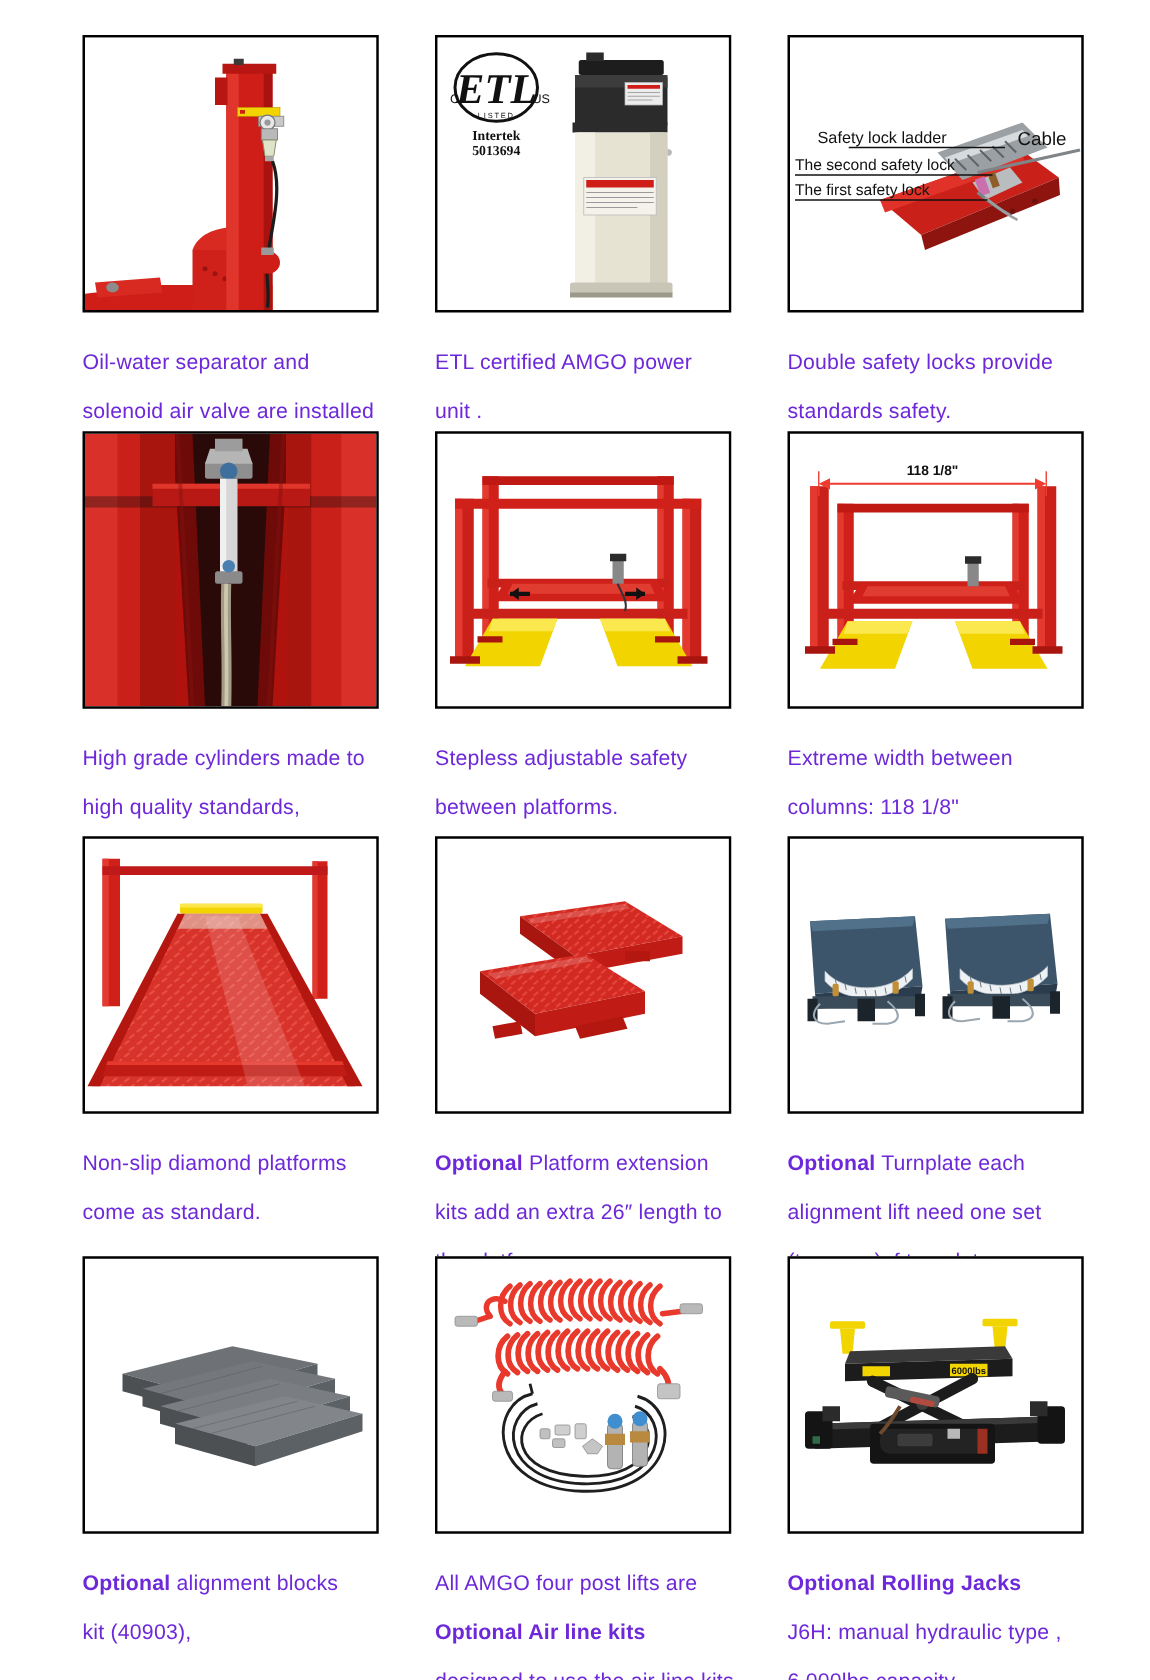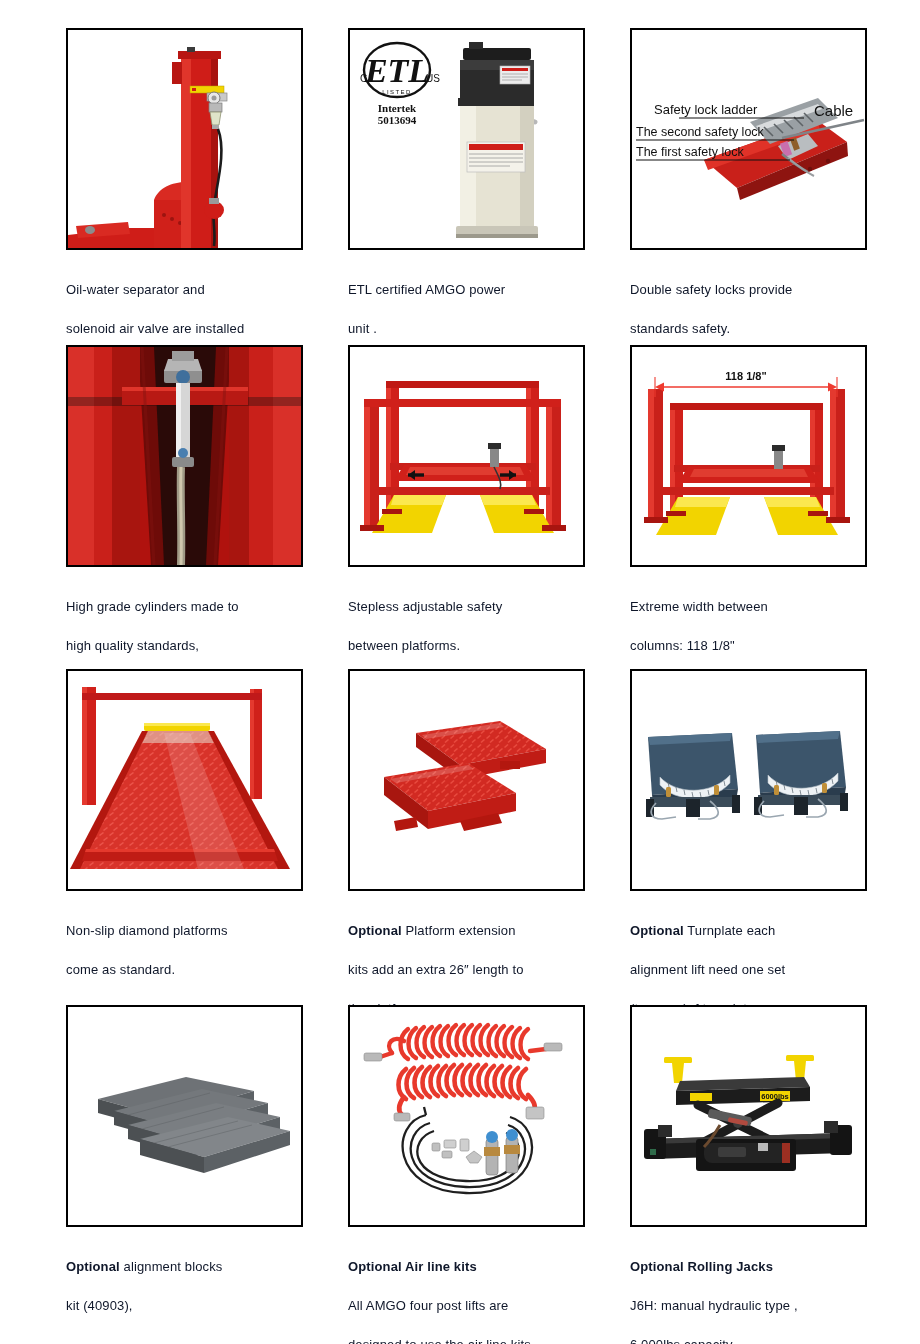--- a/index.html
+++ b/index.html
@@ -28,23 +28,23 @@
     width: 237px;
     height: 222px;
     border: 2px solid #000;
     background: #fff;
     position: relative;
     overflow: hidden;
   }
   .panel svg { display: block; width: 100%; height: 100%; }
   .caption {
     margin-top: 11px;
-    font-size: 13px;
+    font-size: 17px;
     line-height: 19.4px;
-    color: #0f172a;
+    color: #6d28d9;
     letter-spacing: 0.01em;
     white-space: pre-line;
   }
   .caption .b { font-weight: bold; }
   .cap-line { display: block; }
   
   .c0 { left: 66px; }
   .c1 { left: 348px; }
   .c2 { left: 630px; }
   
@@ -616,22 +616,22 @@
             </g>
             <g>
               <rect x="156" y="130" width="12" height="36" rx="3" fill="#b3b3b3" stroke="#7f7f7f" stroke-width="0.7"></rect>
               <rect x="154" y="138" width="16" height="9" fill="#b8893f"></rect>
               <circle cx="162" cy="128" r="6" fill="#3f8fd0"></circle>
             </g>
           </g>
         </svg>
       </div>
       <div class="caption">
+        <span class="cap-line">All AMGO four post lifts are</span>
         <span class="cap-line b">Optional Air line kits</span>
-        <span class="cap-line">All AMGO four post lifts are</span>
         <span class="cap-line">designed to use the air line kits</span>
         
         
       </div>
     </div>
 
     <div class="cell c2 r3">
       <div class="panel">
         <svg viewBox="0 0 233 218">
           <rect x="0" y="0" width="233" height="218" fill="#fff"></rect>

